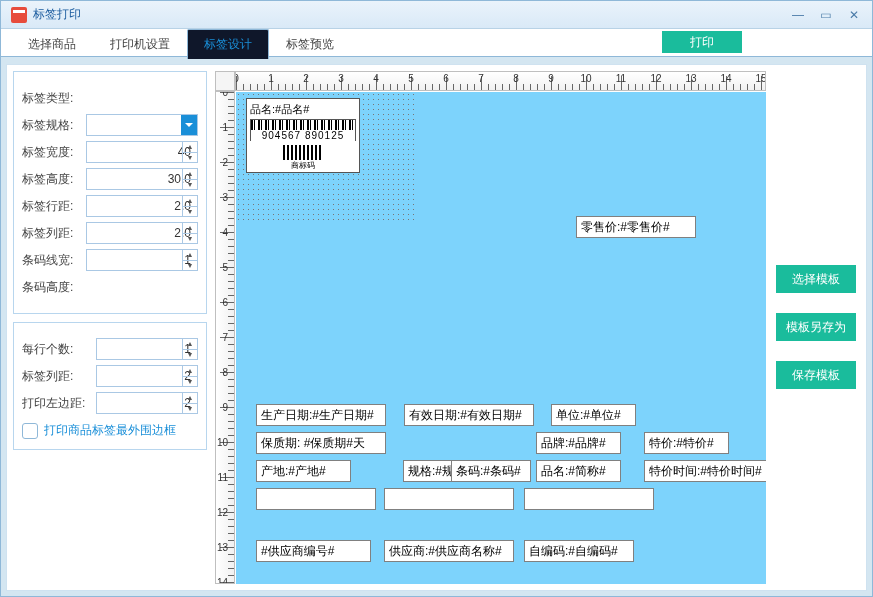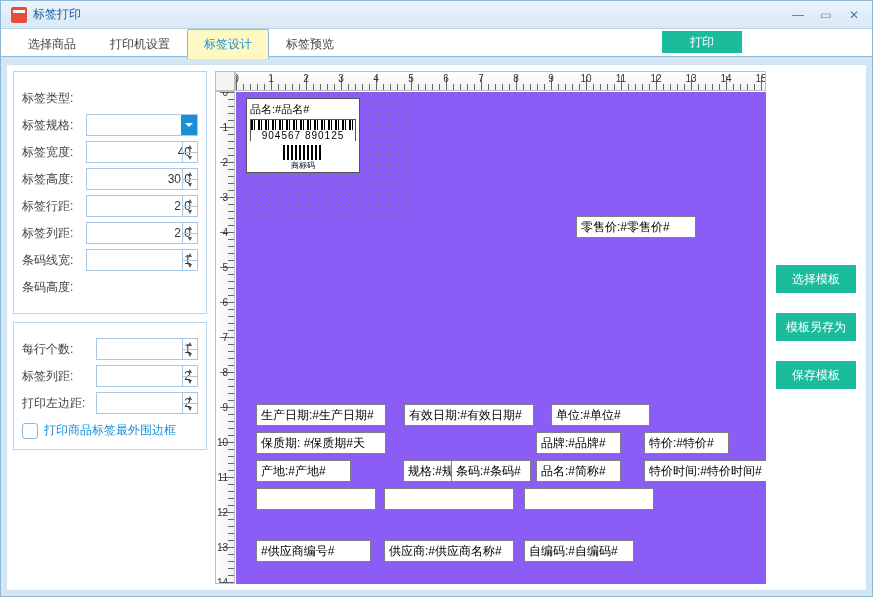--- a/index.html
+++ b/index.html
@@ -6,21 +6,21 @@
   body{background:#d4e6f1;overflow:hidden}
   .window{width:873px;height:597px;background:#fff0;position:relative;border:1px solid #8fb8d8}
   .titlebar{height:28px;background:linear-gradient(#eaf3fb,#d9e9f7);display:flex;align-items:center;padding:8px 4px;border-bottom:1px solid #b8d2e6}
   .appicon{width:16px;height:16px;background:#e74c3c;border-radius:2px;margin:0 6px;position:relative}
   .appicon::after{content:"";position:absolute;top:3px;left:2px;right:2px;height:3px;background:#fff}
   .title{color:#1a5b9e;flex:1}
   .winbtns{display:flex}
   .winbtn{width:28px;height:20px;display:flex;align-items:center;justify-content:center;color:#4a7ba8;cursor:pointer}
   .tabstrip{height:28px;background:#fff;display:flex;align-items:center;border-bottom:1px solid #8fb8d8;padding-left:10px;position:relative}
   .tab{padding:6px 16px;color:#444;cursor:pointer;border:1px solid transparent;border-bottom:none;position:relative;top:1px}
-  .tab.active{color:#1a8fd8;border-color:#8fb8d8;background:#fef9c3;border-radius:2px 2px 0 0}
+  .tab.active{color:#1a8fd8;border-color:#8fb8d8;background:#0f172a;border-radius:2px 2px 0 0}
   .printbtn{position:absolute;right:130px;top:2px;width:80px;height:22px;background:#1abc9c;color:#fff;display:flex;align-items:center;justify-content:center;cursor:pointer}
   .workarea{position:absolute;top:58px;left:0;right:0;bottom:0;background:#fff;border:1px solid #cfe2f0;margin:5px}
   
   .leftcol{position:absolute;left:6px;top:6px;width:194px}
   .panel{border:1px solid #b8d6ee;margin-bottom:8px;padding:10px 8px}
   .row{display:flex;align-items:center;margin:5px 0;height:22px}
   .lab{width:64px;color:#444;text-align:left}
   .field{flex:1;position:relative}
   .combo,.spin{height:22px;width:100%;border:1px solid #aac8e4;background:#fff;display:flex;align-items:center;padding:0 4px;position:relative}
   .combo .val{flex:1;color:#333}
@@ -37,21 +37,21 @@
   .canvaswrap{position:absolute;left:208px;top:6px;right:100px;bottom:6px}
   .rulerH{position:absolute;left:20px;right:0;top:0;height:20px;background:linear-gradient(#fff,#f1f1f1);border:1px solid #bfbfbf;overflow:hidden}
   .rulerV{position:absolute;left:0;top:20px;bottom:0;width:20px;background:linear-gradient(90deg,#fff,#f1f1f1);border:1px solid #bfbfbf;overflow:hidden}
   .rcorner{position:absolute;left:0;top:0;width:20px;height:20px;background:#f5f5f5;border:1px solid #bfbfbf}
   .tickH{position:absolute;bottom:0;border-left:1px solid #666;height:6px}
   .tickH.maj{height:14px}
   .numH{position:absolute;bottom:6px;font-size:10px;color:#333;transform:translateX(-50%)}
   .tickV{position:absolute;right:0;border-top:1px solid #666;width:6px}
   .tickV.maj{width:14px}
   .numV{position:absolute;right:6px;font-size:10px;color:#333;transform:translateY(-50%)}
-  .canvas{position:absolute;left:21px;top:21px;right:0;bottom:0;background:#8b5cf6;overflow:hidden}
+  .canvas{position:absolute;left:21px;top:21px;right:0;bottom:0;background:#7dd3fc;overflow:hidden}
   .dotarea{position:absolute;left:0;top:0;width:178px;height:132px;
     background-image:radial-gradient(#777 0.6px,transparent 0.6px);background-size:5px 5px}
   .labelbox{position:absolute;left:10px;top:6px;width:114px;border:1px solid #555;background:#fff;padding:3px}
   .txt{font-size:11px;color:#000}
   .barcode{height:22px;background:repeating-linear-gradient(90deg,#000 0 2px,#fff 2px 3px,#000 3px 4px,#fff 4px 7px);border:1px solid #555;margin-top:2px;position:relative}
   .barcode .num{position:absolute;bottom:-1px;left:0;right:0;text-align:center;background:#fff;font-size:10px;letter-spacing:1px}
   .smallbar{width:40px;height:24px;margin:4px auto 0;background:repeating-linear-gradient(90deg,#000 0 2px,#fff 2px 4px);position:relative}
   .smallbar .cap{position:absolute;bottom:-2px;left:0;right:0;text-align:center;font-size:8px;background:#fff}
   .tagfield{position:absolute;border:1px solid #808080;background:#fff;color:#000;font-size:12px;padding:2px 4px;height:22px;white-space:nowrap;display:flex;align-items:center;overflow:hidden}
   
@@ -397,21 +397,21 @@
                 <div class="num">904567 890125</div>
               </div>
             <div class="smallbar">
                 <div class="cap">商标码</div>
               </div>
           </div>
         </div>
       <div class="tagfield" style="left: 340px; top: 124px; width: 120px;">零售价:#零售价#</div>
           <div class="tagfield" style="left: 20px; top: 312px; width: 130px;">生产日期:#生产日期#</div>
           <div class="tagfield" style="left: 168px; top: 312px; width: 130px;">有效日期:#有效日期#</div>
-          <div class="tagfield" style="left: 315px; top: 312px; width: 99px;">单位:#单位#</div>
+          <div class="tagfield" style="left: 315px; top: 312px; width: 85px;">单位:#单位#</div>
           <div class="tagfield" style="left: 20px; top: 340px; width: 130px;">保质期: #保质期#天</div>
           <div class="tagfield" style="left: 300px; top: 340px; width: 85px;">品牌:#品牌#</div>
           <div class="tagfield" style="left: 408px; top: 340px; width: 85px;">特价:#特价#</div>
           <div class="tagfield" style="left: 20px; top: 368px; width: 95px;">产地:#产地#</div>
           <div class="tagfield" style="left: 135px; top: 368px; width: 75px; margin-left: 32px;">规格:#规格#</div>
           <div class="tagfield" style="left: 215px; top: 368px; width: 80px;">条码:#条码#</div>
           <div class="tagfield" style="left: 300px; top: 368px; width: 85px;">品名:#简称#</div>
           <div class="tagfield" style="left: 408px; top: 368px; width: 130px;">特价时间:#特价时间#</div>
           <div class="tagfield" style="left: 20px; top: 396px; width: 120px;"></div>
           <div class="tagfield" style="left: 148px; top: 396px; width: 130px;"></div>

